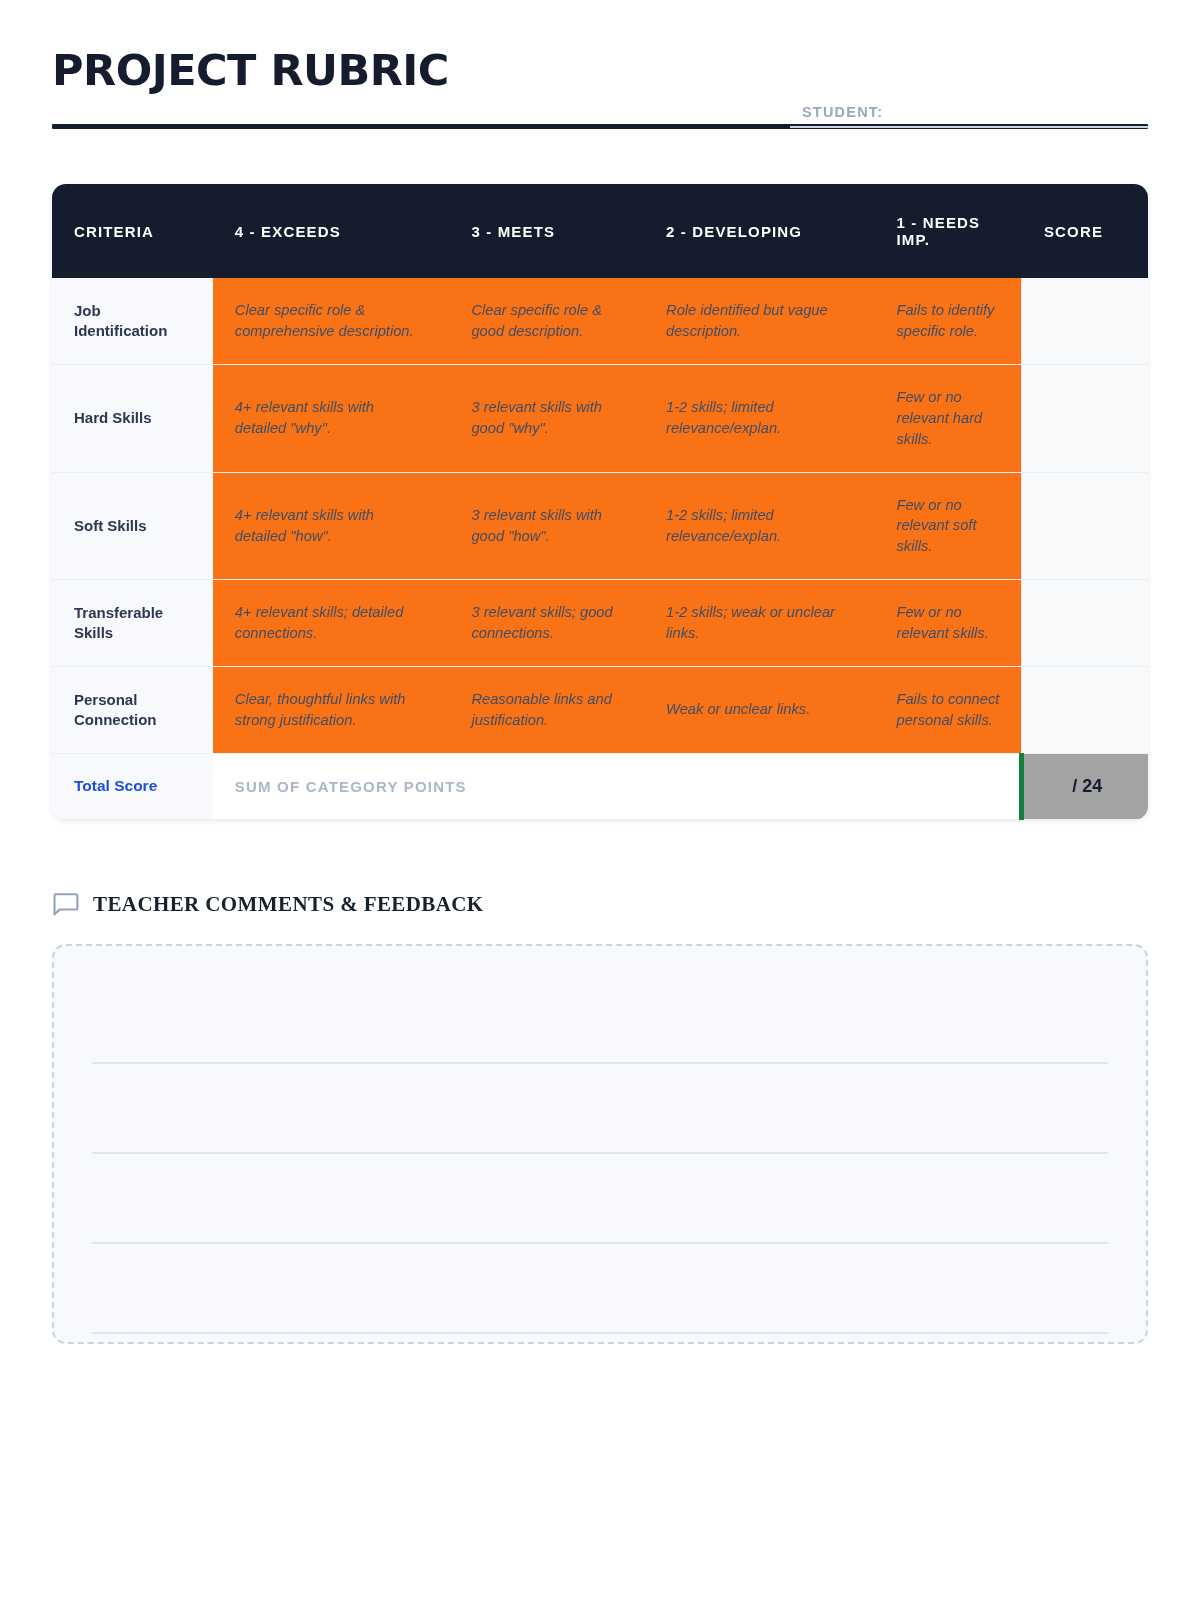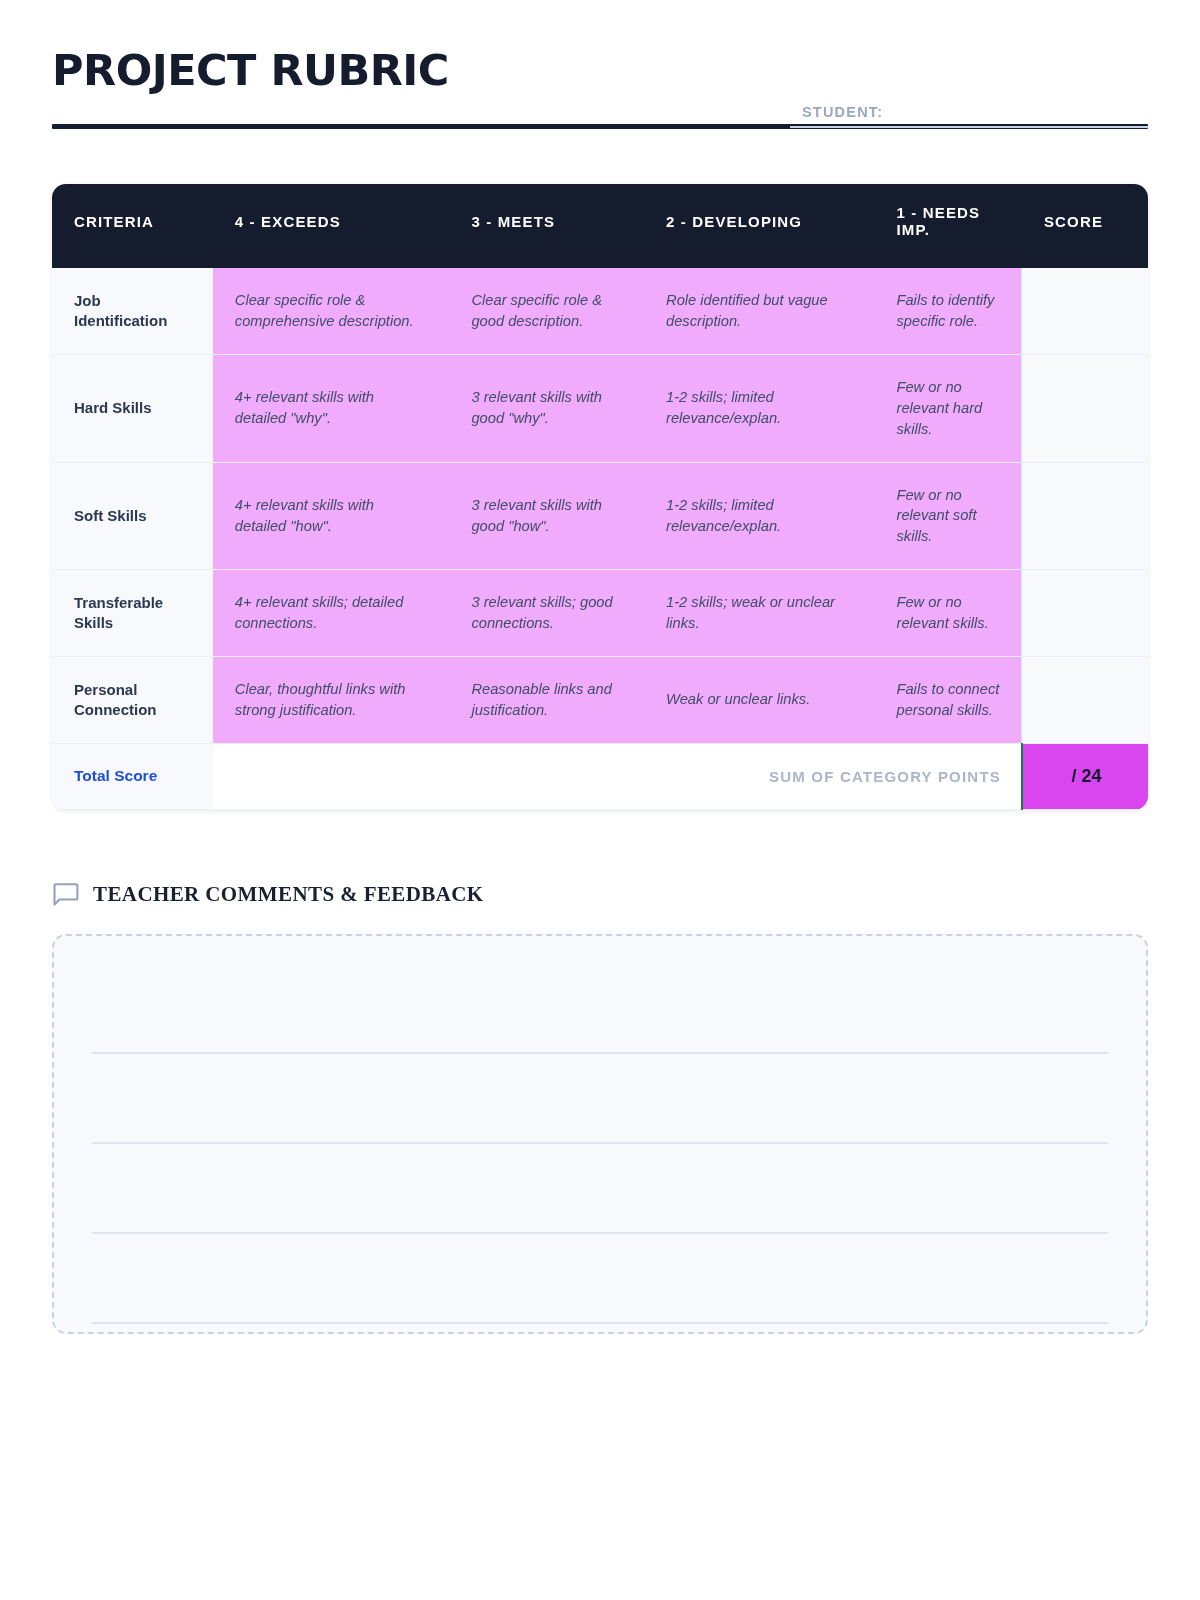--- a/index.html
+++ b/index.html
@@ -91,21 +91,21 @@
     table-layout: fixed;
   }
 
   table.rubric thead th {
     background: #141c2e;
     color: #ffffff;
     font-size: 15px;
     font-weight: 700;
     letter-spacing: 1.15px;
     text-align: left;
-    padding: 20px 16px 30px 22px;
+    padding: 30px 16px 30px 22px;
     height: 75px;
     vertical-align: middle;
     font-family: "Liberation Sans", sans-serif;
   }
 
   
   col.c-criteria { width: 157px; }
   col.c-l4       { width: 231px; }
   col.c-l3       { width: 190px; }
   col.c-l2       { width: 225px; }
@@ -122,21 +122,21 @@
     background: #f7f9fc;
     font-size: 15px;
     font-weight: 700;
     color: #2c3850;
     line-height: 1.35;
     padding-left: 25px;
     padding-right: 10px;
   }
 
   td.desc-cell {
-    background: #f0abfc;
+    background: #f97316;
     font-size: 14.7px;
     font-style: italic;
     color: #404d66;
     line-height: 1.42;
   }
 
   td.score-cell {
     background: #f7f9fb;
     border-left: 1px solid #dbe6f2;
   }
@@ -151,32 +151,31 @@
   td.total-label {
     background: #f7f9fc;
     font-size: 15.5px;
     font-weight: 700;
     color: #1d4ed8;
     padding-left: 25px;
   }
 
   td.total-note {
     background: #ffffff;
-    text-align: right;
     font-size: 15px;
     font-weight: 700;
     letter-spacing: 1.2px;
     color: #aab6ca;
     font-style: normal;
     padding-right: 26px;
   }
 
   td.total-score {
-    background: #d946ef;
-    border-left: 2px solid #15803d;
+    background: #a3a3a3;
+    border-left: 5px solid #15803d;
     font-size: 18px;
     font-weight: 700;
     color: #141c2e;
     text-align: center;
     padding-left: 0;
     padding-right: 0;
   }
 
   
   .comments-head {

